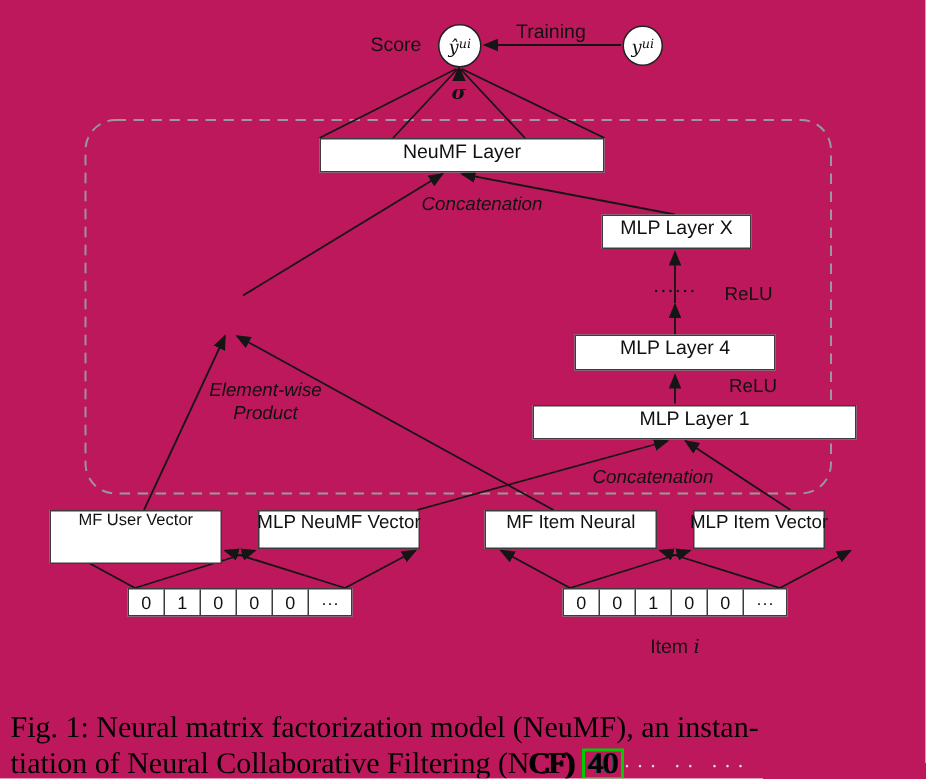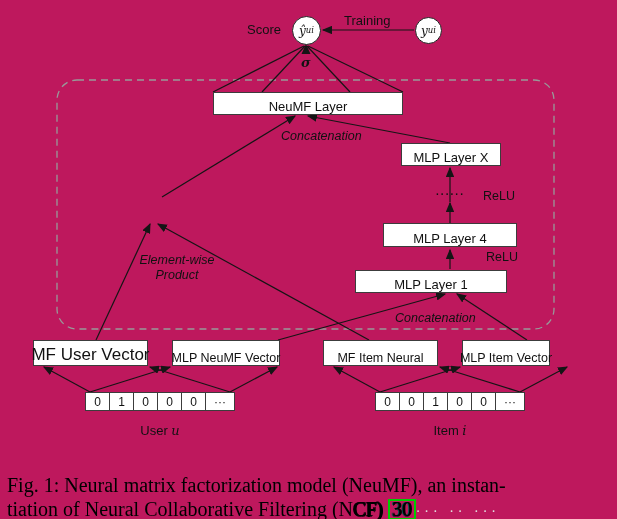--- a/index.html
+++ b/index.html
@@ -3,21 +3,21 @@
 <meta charset="utf-8">
 <style>
   html,body { margin:0; padding:0; background:#fff; }
   #screen {
     position:relative; width:617px; height:519px; background:#be185d;
     font-family:"Liberation Sans", sans-serif; color:#111; overflow:hidden;
   }
   #lines { position:absolute; left:0; top:0; z-index:1; }
   .box {
     position:absolute; z-index:2; background:#fff; border:1.6px solid #3c3c3c;
-    display:flex; align-items:flex-end; justify-content:center;
+    display:flex; align-items:flex-start; justify-content:center;
     font-size:13px; color:#111; box-sizing:border-box; white-space:nowrap;
   }
   .lbl { position:absolute; z-index:3; white-space:nowrap; font-size:13px; color:#111; }
   .ital { font-style:italic; font-size:12.5px; }
   .circ {
     position:absolute; z-index:3; background:#fff; border:1.3px solid #222; border-radius:50%;
     display:flex; align-items:center; justify-content:center; box-sizing:border-box;
     font-family:"DejaVu Serif", serif; font-style:italic; font-size:12px;
   }
   .circ sub { font-size:8.5px; font-style:italic; line-height:1; }
@@ -116,26 +116,26 @@
     <span>MLP Layer X</span>
   </div>
   <div class="dots" style="left:436px; top:189px;">······</div>
   <div class="lbl" style="left:483px; top:189px; font-size:12.5px;">ReLU</div>
 
   <div class="box" style="left:383px; top:223px; width:134px; height:24px;">
     <span>MLP Layer 4</span>
   </div>
   <div class="lbl" style="left:486px; top:250px; font-size:12.5px;">ReLU</div>
 
-  <div class="box" style="left:355px; top:270px; width:152px; height:23px;">
+  <div class="box" style="left:355px; top:270px; width:216px; height:23px;">
     <span>MLP Layer 1</span>
   </div>
   <div class="lbl ital" style="left:395px; top:311px;">Concatenation</div>
 
-  <div class="box" style="left:33px; top:340px; width:115px; height:26px; font-size:17px;">
+  <div class="box" style="left:33px; top:340px; width:115px; height:36px; font-size:11px;">
     <span>MF User Vector</span>
   </div>
   <div class="box" style="left:172px; top:340px; width:108px; height:26px; font-size:12.5px;">
     <span>MLP NeuMF Vector</span>
   </div>
   <div class="box" style="left:323px; top:340px; width:115px; height:26px; font-size:12.5px;">
     <span>MF Item Neural</span>
   </div>
   <div class="box" style="left:462px; top:340px; width:88px; height:26px; font-size:12.5px;">
     <span>MLP Item Vector</span>
@@ -151,27 +151,24 @@
   </div>
   <div class="vector" style="left:375px; top:392px;">
     <div class="cell">0</div>
     <div class="cell">0</div>
     <div class="cell">1</div>
     <div class="cell">0</div>
     <div class="cell">0</div>
     <div class="cell">···</div>
   </div>
 
-  <div class="lbl" style="left:110px; top:423px; width:100px; text-align:center;">
-    <span>User </span><span class="mathvar">u</span>
-  </div>
   <div class="lbl" style="left:400px; top:423px; width:100px; text-align:center;">
     <span>Item </span><span class="mathvar">i</span>
   </div>
 
   <div class="caption">
     <span style="display:block;margin-top:17px;">Fig. 1: Neural matrix factorization model (NeuMF), an instan-</span>
     <span style="display:block;">
-      <span>tiation of Neural Collaborative Filtering (N</span><span class="smudge">CF)</span><span class="citebox">30</span><span class="faint">··· ·· ···</span>
+      <span>tiation of Neural Collaborative Filtering (N</span><span class="smudge">CF)</span><span class="citebox">40</span><span class="faint">··· ·· ···</span>
     </span>
   </div>
 
 </div>
 
 </body></html>

